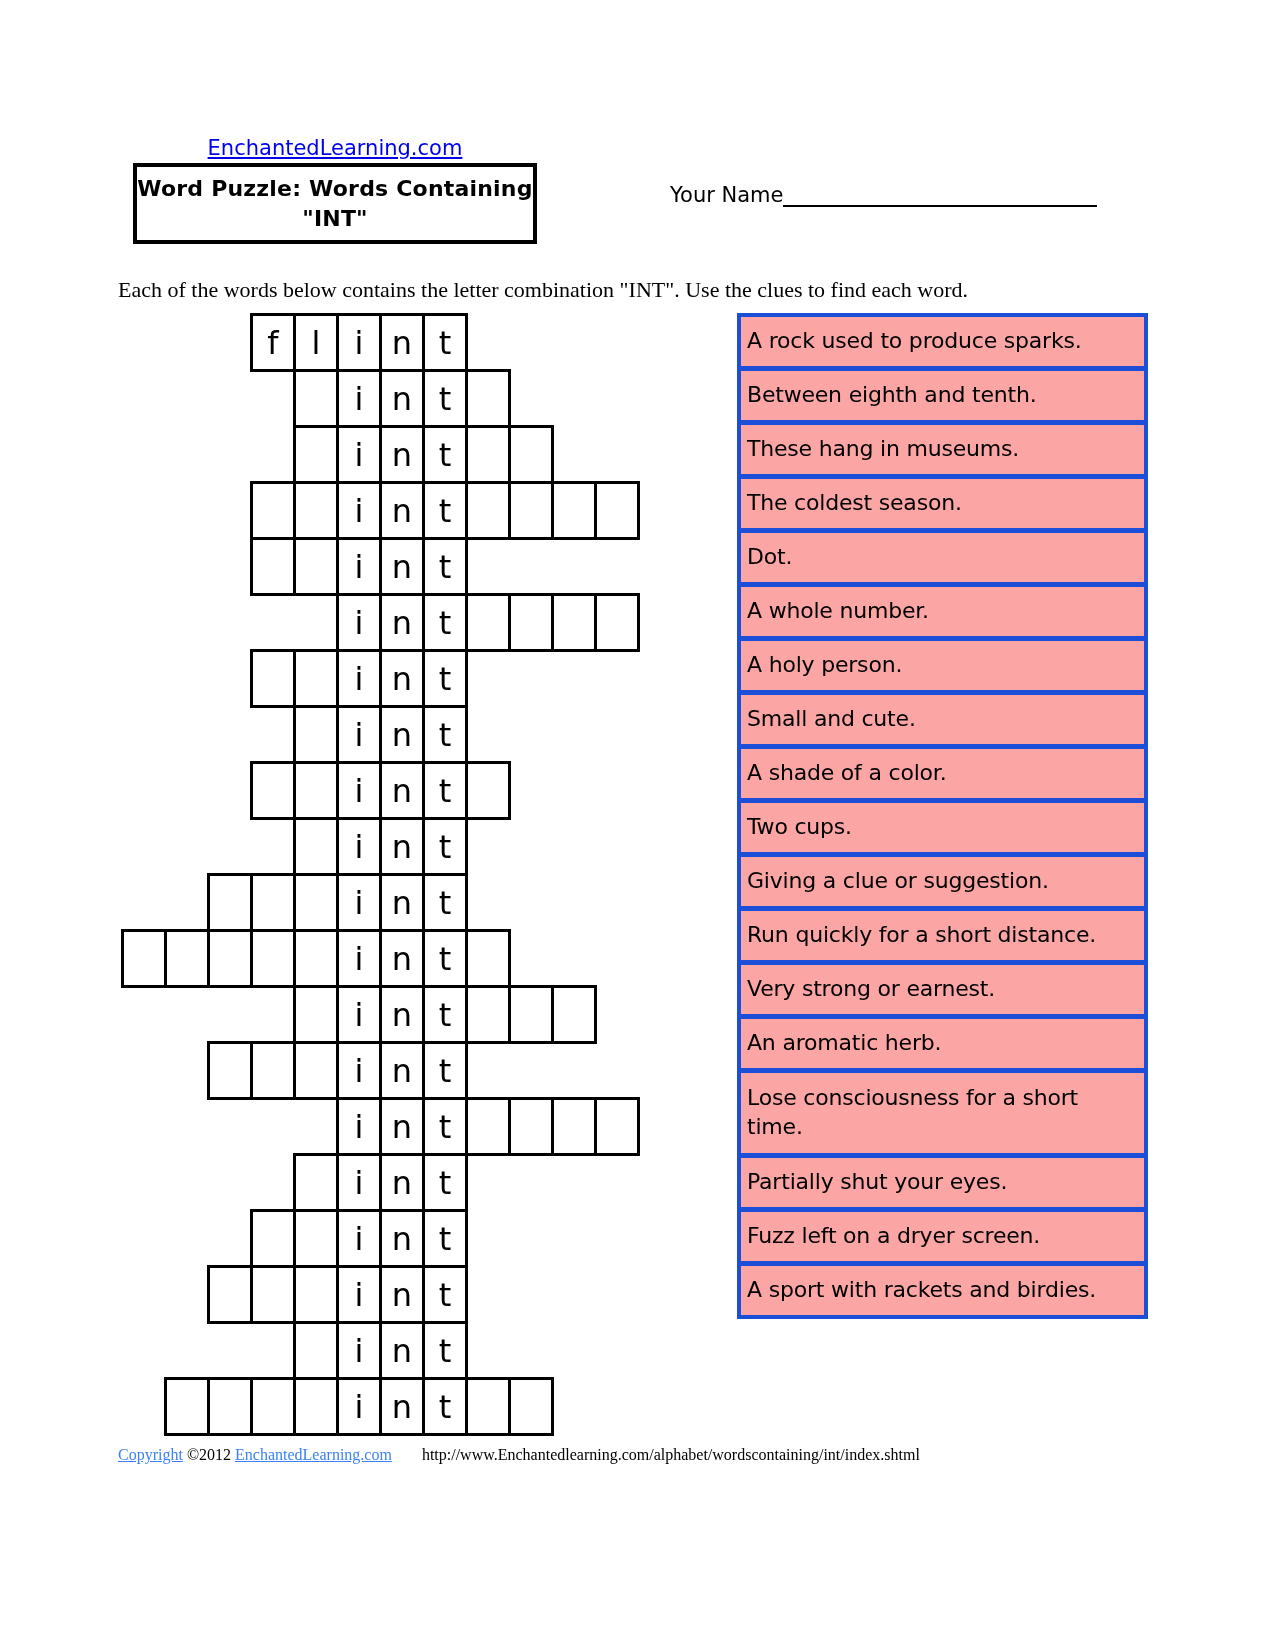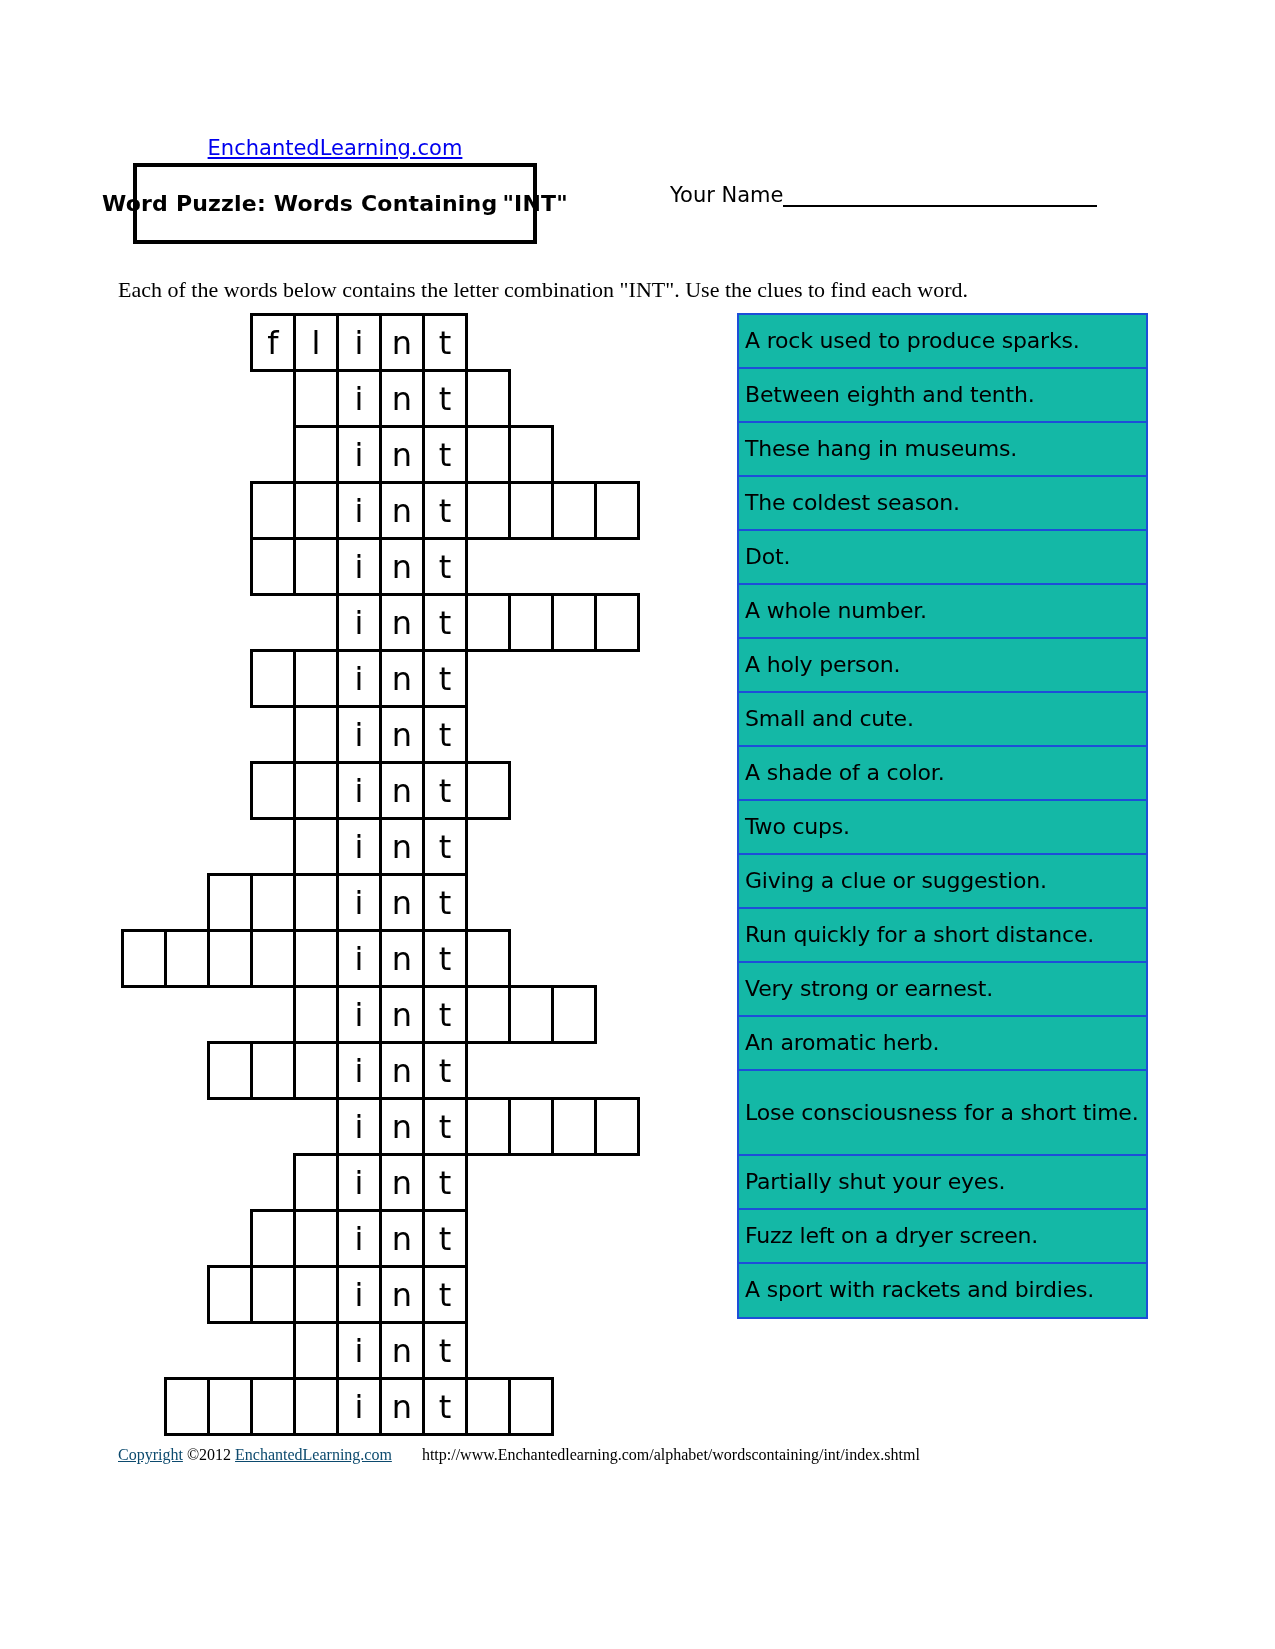--- a/index.html
+++ b/index.html
@@ -4,45 +4,45 @@
 <style>
   * { margin:0; padding:0; box-sizing:border-box; }
   html,body { background:#ffffff; }
   body { font-family:"DejaVu Sans", sans-serif; color:#000; }
   .page { position:relative; width:1259px; height:1649px; background:#fff; overflow:hidden; }
 
   .site-link-wrap { position:absolute; left:133px; top:136px; width:404px; text-align:center; }
   .site-link { font-size:21px; color:#0000EE; text-decoration:underline; cursor:pointer; }
 
   .title-box { position:absolute; left:133px; top:163px; width:404px; height:81px;
-               border:4px solid #000; display:flex; 
+               border:4px solid #000; display:flex; flex-direction:column;
                align-items:center; justify-content:center; gap:5px; background:#fff; }
   .title-line { font-weight:bold; font-size:22px; letter-spacing:0.2px; white-space:nowrap; }
 
   .name-row { position:absolute; left:670px; top:176px; font-size:21px; white-space:nowrap;margin-top:7px; }
   .name-line { display:inline-block; width:314px; height:23px; border-bottom:2px solid #000; vertical-align:bottom; }
 
   .instruction { position:absolute; left:118px; top:245px; width:1050px;
                  font-family:"Liberation Serif", serif; font-size:22px;margin-top:32px; }
 
   .grid-row { position:absolute; display:flex; }
   .cell { width:46px; height:59px; border:3px solid #000; margin-right:-3px;
           background:#fff; display:flex; align-items:center; justify-content:center;
           font-size:32px; line-height:1; }
 
   .clues { position:absolute; left:737px; top:313px; width:411px; }
-  .clue-row { border:2px solid #1d4ed8; margin-top:-3px; min-height:57px; background:#14b8a6;
+  .clue-row { border:4px solid #1d4ed8; margin-top:-3px; min-height:57px; background:#fca5a5;
               display:flex; align-items:center; padding:3px 6px;
               font-size:22px; letter-spacing:-0.2px; line-height:1.3; }
   .clue-row:first-child { margin-top:0; }
   .clue-row.tall { min-height:88px; }
 
   .footer { position:absolute; left:118px; top:1446px; font-family:"Liberation Serif", serif;
             font-size:16px; white-space:nowrap; }
-  .footer a { color:#0c4a6e; text-decoration:underline; cursor:pointer; }
+  .footer a { color:#3b82f6; text-decoration:underline; cursor:pointer; }
   .footer .url { margin-left:26px; color:#000; }
 </style>
 </head>
 <body>
 
 <div class="page">
 
   <div class="site-link-wrap">
     <a class="site-link">EnchantedLearning.com</a>
   </div>

